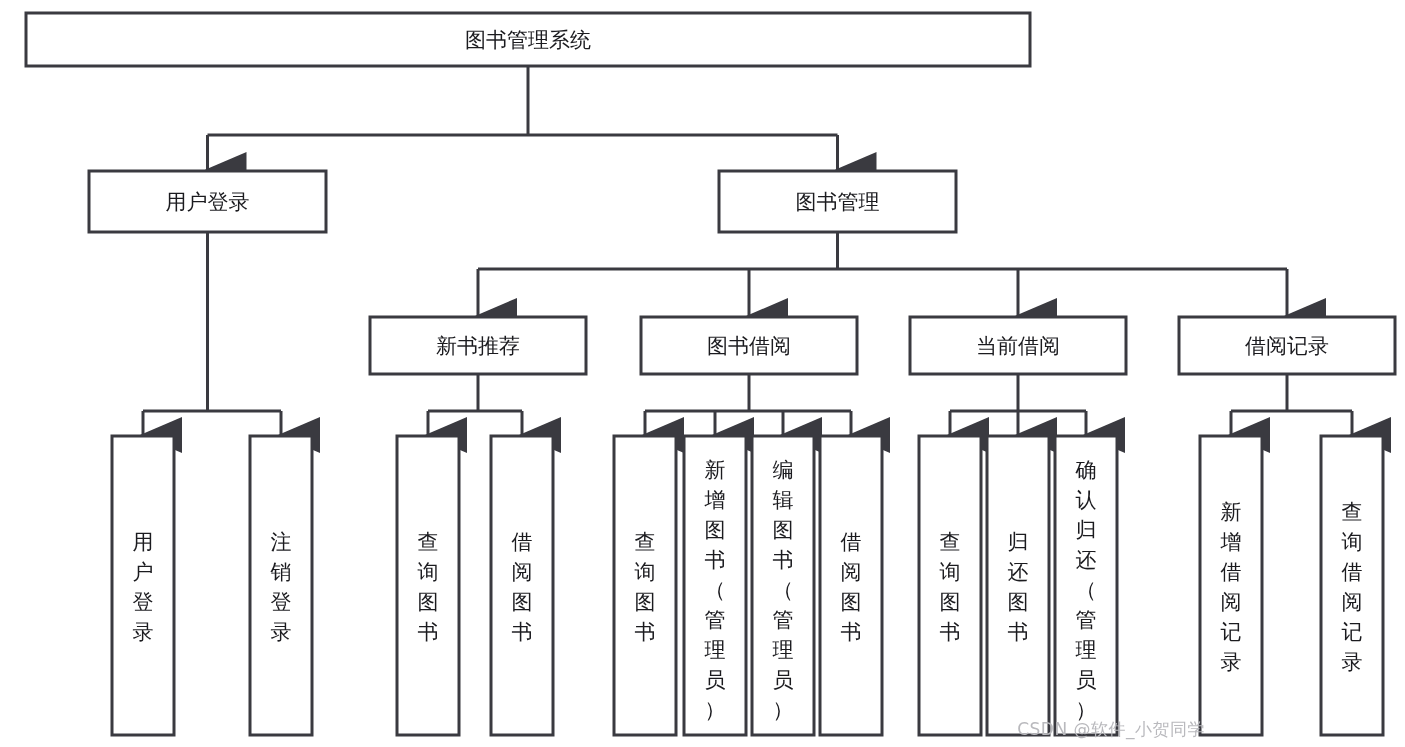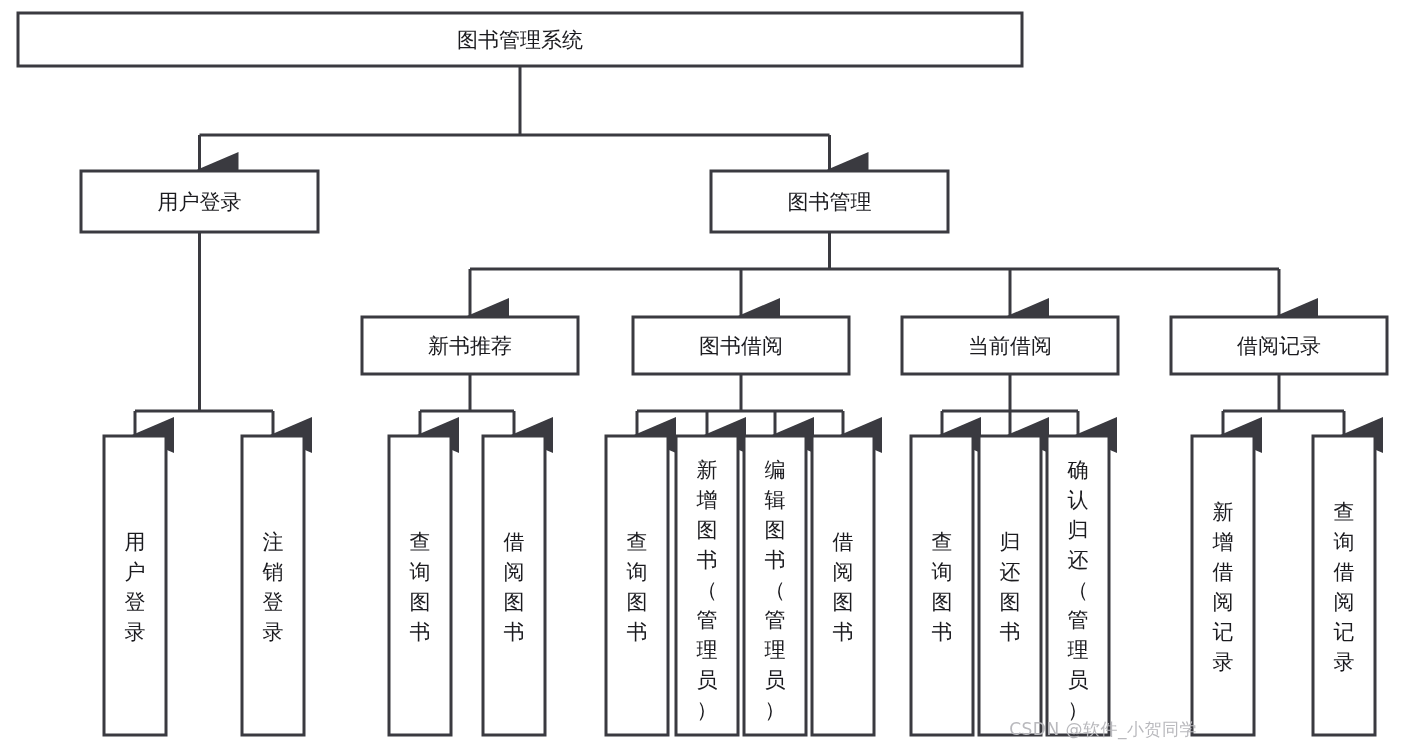--- a/index.html
+++ b/index.html
@@ -10,21 +10,21 @@
   }
   body {
     width: 1405px;
     height: 747px;
     position: relative;
     overflow: hidden;
     font-family: "DejaVu Sans", "Liberation Sans", sans-serif;
   }
   #diagram-root {
     position: absolute;
-    left: 0;
+    left: 8px;
     top: 0;
     width: 1207px;
     height: 747px;
   }
   svg#flow {
     display: block;
     width: 1405px;
     height: 747px;
   }
   .node-box {

